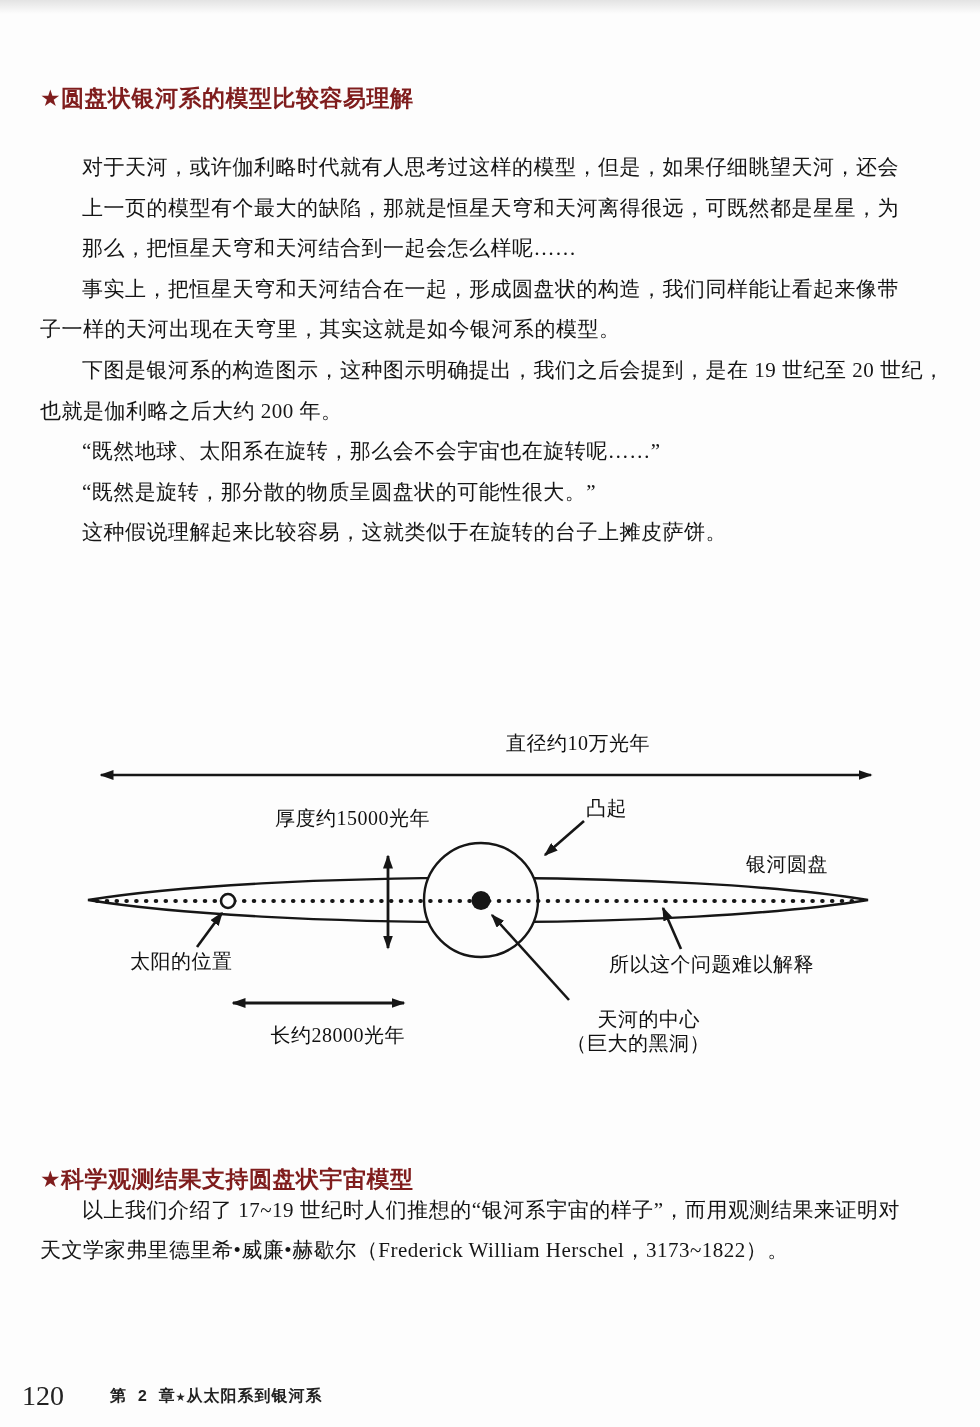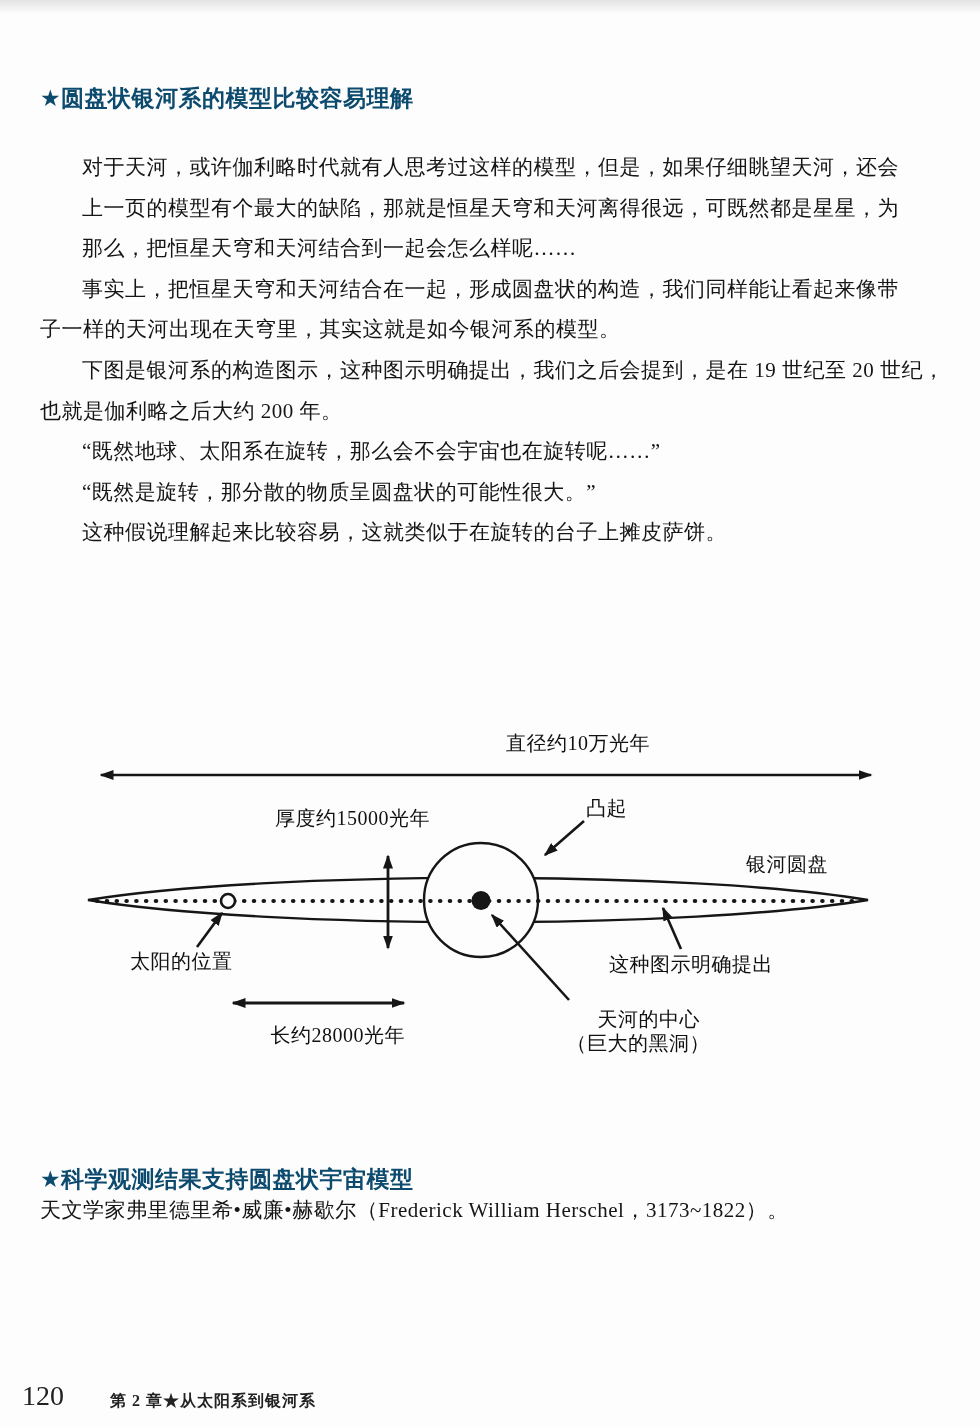--- a/index.html
+++ b/index.html
@@ -13,21 +13,21 @@
     font-family:"Liberation Serif","DejaVu Serif",serif;
   }
   .page::before{
     content:"";position:absolute;top:0;left:0;right:0;height:14px;
     background:linear-gradient(180deg,rgba(0,0,0,0.10),rgba(0,0,0,0));
     pointer-events:none;
   }
   .h1,.h2{
     position:absolute;left:40px;margin:0;
     font-family:"Liberation Sans","DejaVu Sans",sans-serif;
-    font-weight:900;font-size:23px;line-height:28px;color:#0c4a6e;
+    font-weight:900;font-size:23px;line-height:28px;color:#7f1d1d;
     letter-spacing:0.5px;white-space:nowrap;
   }
   .h1{top:84px;}
   .h2{top:1165px;}
   .body-block{position:absolute;left:40px;width:908px;font-size:21px;color:#151515;}
   .body1{top:147px;}
   .body2{top:1190px;}
   .ln{height:40.6px;line-height:40.6px;white-space:nowrap;letter-spacing:0.5px;}
   .body2 .ln{height:40px;line-height:40px;}
   .ind{text-indent:2em;}
@@ -36,25 +36,25 @@
     position:absolute;font-size:20px;line-height:24px;color:#111;
     white-space:nowrap;letter-spacing:0.5px;
   }
   .center{text-align:right;}
   .caption{
     position:absolute;left:355px;top:1072px;width:350px;text-align:center;
     font-family:"Liberation Sans","DejaVu Sans",sans-serif;
     font-weight:900;font-size:21px;color:#111;letter-spacing:1px;
   }
   .footer{
-    position:absolute;left:22px;top:1380px;display:flex;align-items:flex-end;
+    position:absolute;left:22px;top:1380px;display:flex;align-items:center;
   }
   .pagenum{font-size:28px;font-family:"Liberation Serif","DejaVu Serif",serif;color:#222;}
   .chapter{
-    margin-left:46px;font-family:Liberation Serif, serif;
+    margin-left:46px;font-family:Liberation Mono, monospace;
     font-weight:700;font-size:16px;color:#222;letter-spacing:1px;
   }
   svg .stroke{stroke:#161616;fill:none;}
 </style>
 </head>
 <body>
 
 <div class="page">
 
   <h1 class="h1">★圆盘状银河系的模型比较容易理解</h1>
@@ -102,28 +102,29 @@
     <line class="stroke" x1="681" y1="949" x2="663" y2="908" stroke-width="2.6" marker-end="url(#ah)"></line>
 
     <line class="stroke" x1="569" y1="1000" x2="492" y2="915" stroke-width="2.6" marker-end="url(#ah)"></line>
   </svg>
 
   <div class="dlabel center" style="left:370px;top:731px;width:280px;">直径约10万光年</div>
   <div class="dlabel center" style="left:230px;top:806px;width:200px;">厚度约15000光年</div>
   <div class="dlabel" style="left:586px;top:796px;">凸起</div>
   <div class="dlabel" style="left:746px;top:852px;">银河圆盘</div>
   <div class="dlabel" style="left:130px;top:949px;">太阳的位置</div>
-  <div class="dlabel" style="left:609px;top:952px;">这种图示明确提出</div>
+  <div class="dlabel" style="left:609px;top:952px;">所以这个问题难以解释</div>
   <div class="dlabel center" style="left:210px;top:1023px;width:195px;">长约28000光年</div>
   <div class="dlabel center" style="left:500px;top:1007px;width:200px;">天河的中心</div>
   <div class="dlabel center" style="left:490px;top:1031px;width:220px;">（巨大的黑洞）</div>
 
   <h2 class="h2">★科学观测结果支持圆盘状宇宙模型</h2>
 
   <div class="body-block body2">
+    <div class="ln ind">以上我们介绍了 17~19 世纪时人们推想的“银河系宇宙的样子”，而用观测结果来证明对</div>
     <div class="ln">天文学家弗里德里希•威廉•赫歇尔（Frederick William Herschel，3173~1822）。</div>
   </div>
 
   <div class="footer">
     <span class="pagenum">120</span>
     <span class="chapter">第 2 章★从太阳系到银河系</span>
   </div>
 
 </div>
 

